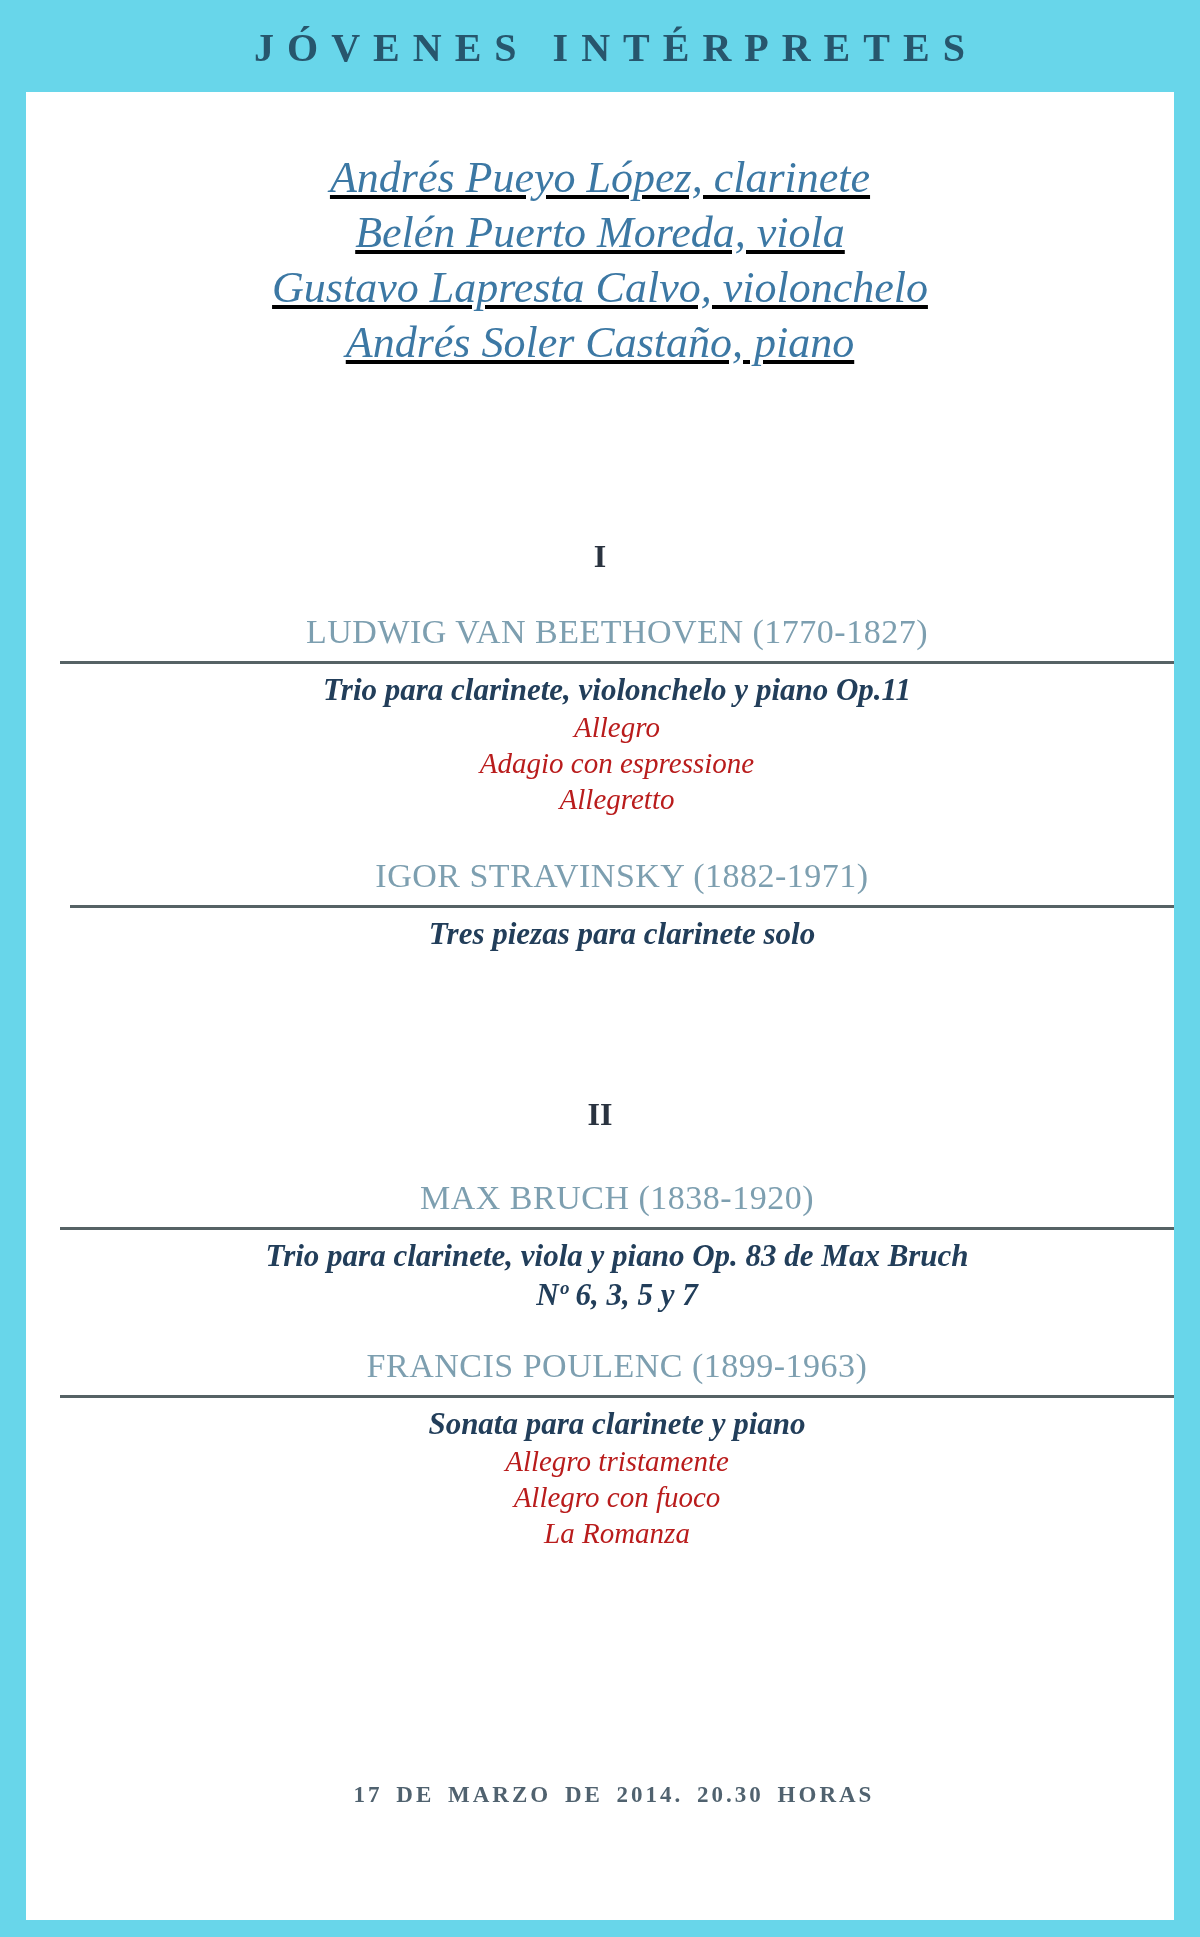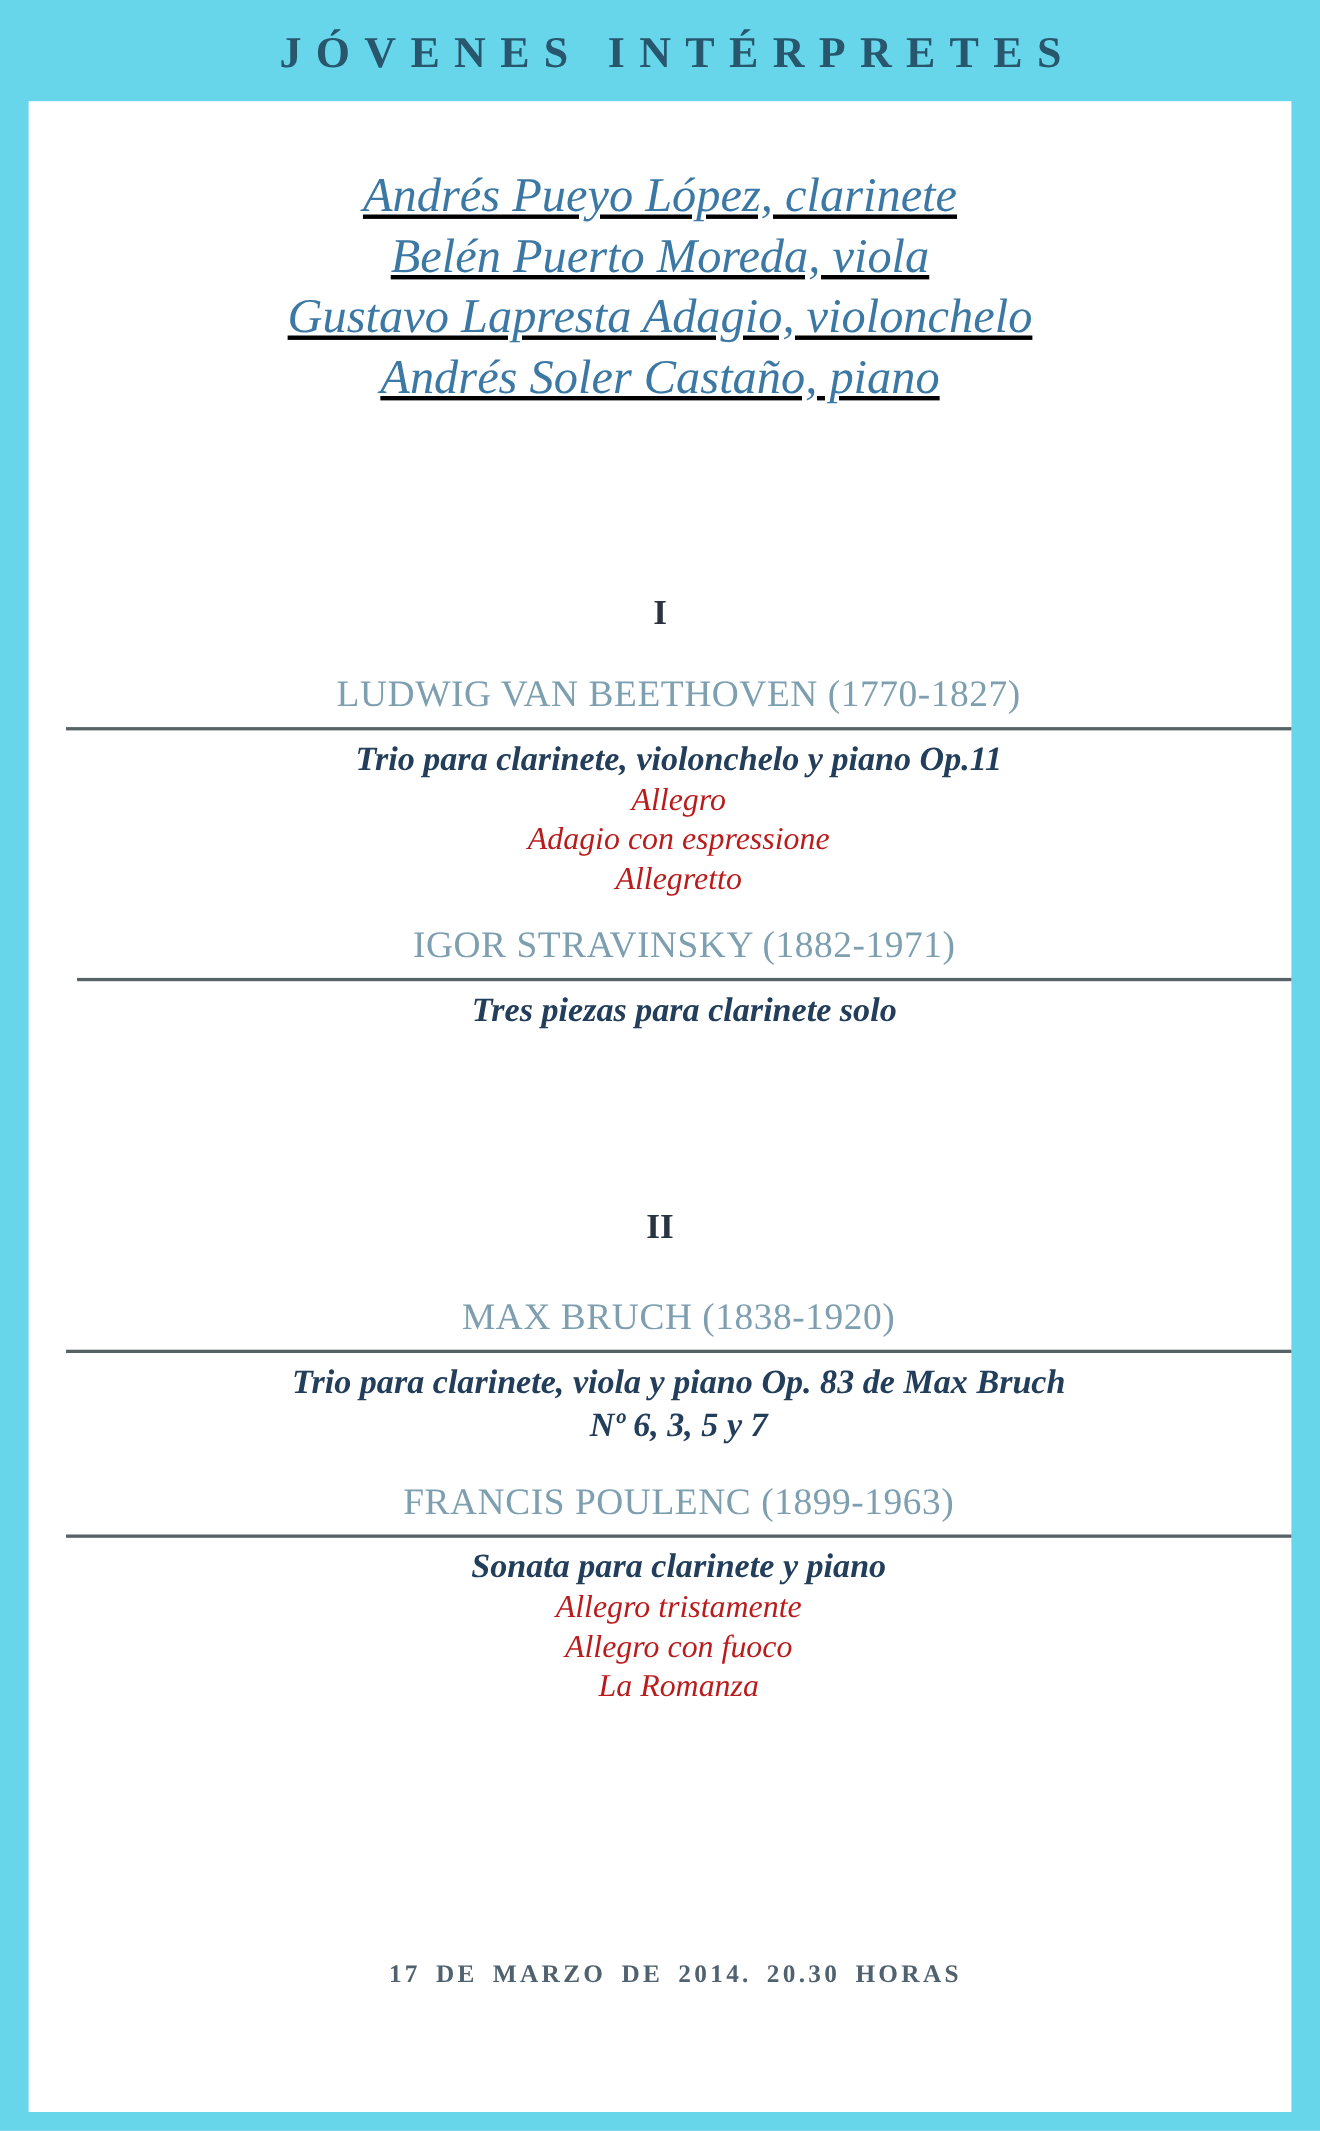--- a/index.html
+++ b/index.html
@@ -63,21 +63,21 @@
   .numeral-1 { top: 446px; }
   .numeral-2 { top: 1004px; }
 
   .entry {
     position: absolute;
     left: 0; right: 0;
     text-align: center;
     padding-left: 34px;
   }
   .entry-beethoven  { top: 520px; }
-  .entry-stravinsky { top: 748px; margin-left: 10px; }
+  .entry-stravinsky { top: 764px; margin-left: 10px; }
   .entry-bruch      { top: 1086px; }
   .entry-poulenc    { top: 1254px; }
 
   .composer-heading {
     font-size: 34px;
     line-height: 40px;
     color: #7d9fb0;
     letter-spacing: 0.5px;
   }
   .rule {
@@ -119,21 +119,21 @@
 
   <div class="header-band">
     <div class="page-title">JÓVENES INTÉRPRETES</div>
   </div>
 
   <div class="card">
 
     <div class="performers">
       <div class="performer-line">Andrés Pueyo López, clarinete</div>
       <div class="performer-line">Belén Puerto Moreda, viola</div>
-      <div class="performer-line">Gustavo Lapresta Adagio, violonchelo</div>
+      <div class="performer-line">Gustavo Lapresta Calvo, violonchelo</div>
       <div class="performer-line">Andrés Soler Castaño, piano</div>
     </div>
 
     <div class="part-numeral numeral-1">I</div>
 
     <div class="entry entry-beethoven">
       <div class="composer-heading">LUDWIG VAN BEETHOVEN (1770-1827)</div>
       <div class="rule"></div>
       <div class="work-title">Trio para clarinete, violonchelo y piano Op.11</div>
       <div class="movement-line">Allegro</div>

